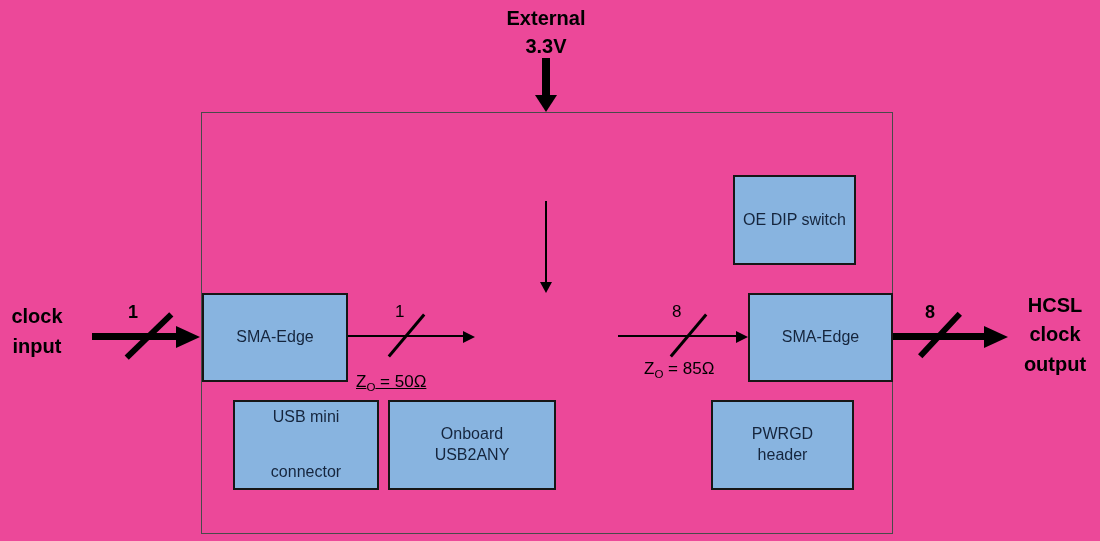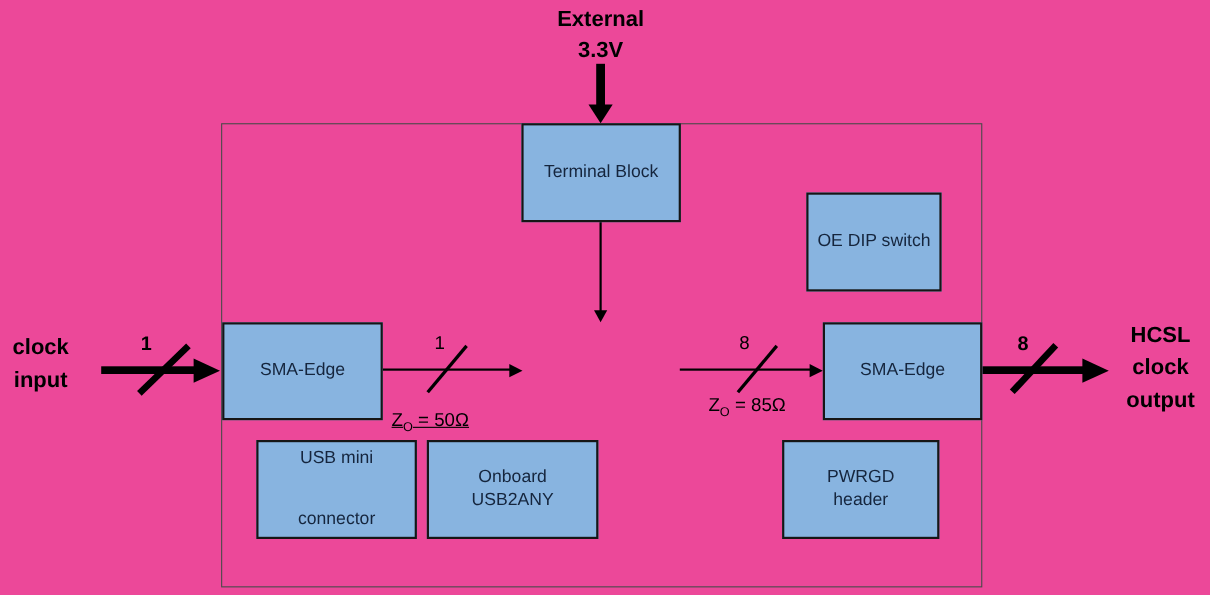--- a/index.html
+++ b/index.html
@@ -106,43 +106,40 @@
     <div class="tri tri-right-big" style="left:984px;top:326px;"></div>
     <div class="slash slash-thick" style="left:937px;top:306px;height:58px;transform:rotate(43deg);"></div>
     <div class="count count-bold" style="left:925px;top:302px;">8</div>
     <div class="big-label" style="left:1010px;top:291px;width:90px;line-height:1.47;">
       <span>HCSL</span>
       <span>clock</span>
       <span>output</span>
     </div>
   </div>
 
-  <div class="bluebox" style="left:474px;top:112px;width:145px;height:90px;">
-    <span>Terminal Block</span>
-  </div>
 
   <div class="bluebox" style="left:733px;top:175px;width:123px;height:90px;">
     <span>OE DIP switch</span>
   </div>
 
   <div class="bluebox" style="left:202px;top:293px;width:146px;height:89px;">
     <span>SMA-Edge</span>
   </div>
 
 
   <div class="bluebox" style="left:748px;top:293px;width:145px;height:89px;">
     <span>SMA-Edge</span>
   </div>
 
   <div class="bluebox" style="left:233px;top:400px;width:146px;height:90px;gap:34px;">
     <span>USB mini</span>
     <span>connector</span>
   </div>
 
-  <div class="bluebox" style="left:388px;top:400px;width:156px;height:90px;">
+  <div class="bluebox" style="left:388px;top:400px;width:168px;height:90px;">
     <span>Onboard</span>
     <span>USB2ANY</span>
   </div>
 
   <div class="bluebox" style="left:711px;top:400px;width:143px;height:90px;align-items:center;">
     <span>PWRGD</span>
     <span>header</span>
   </div>
 
 </div>

